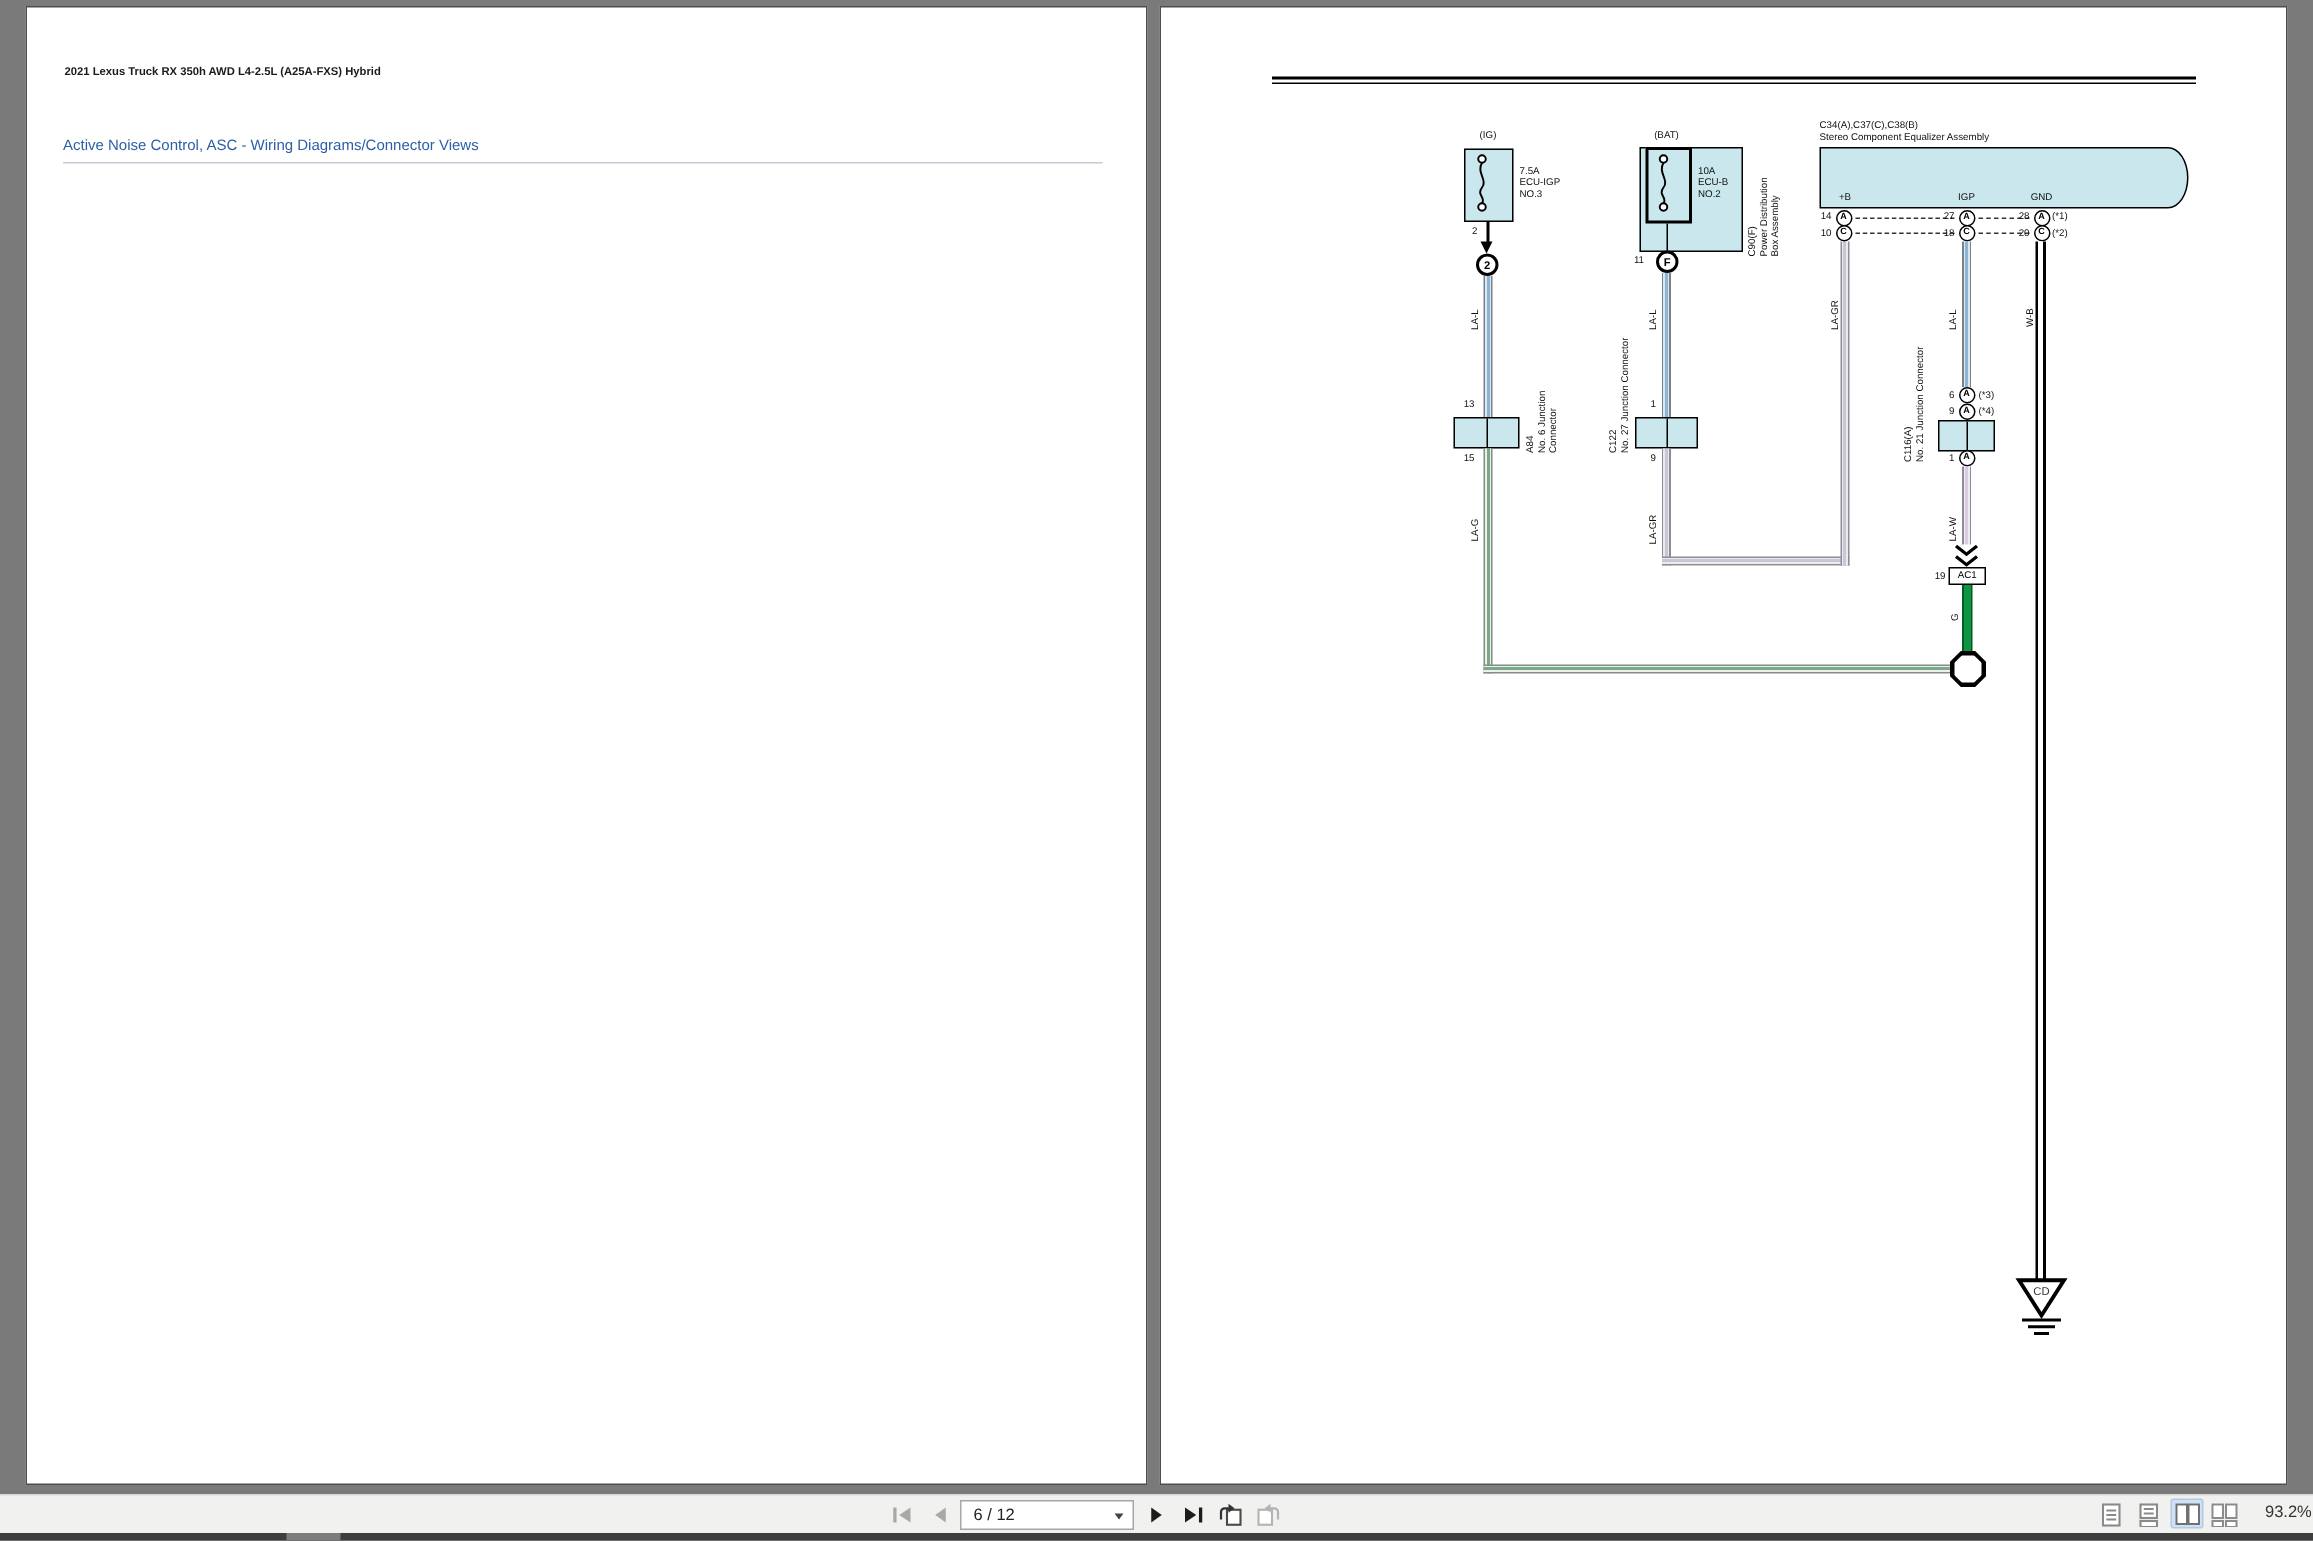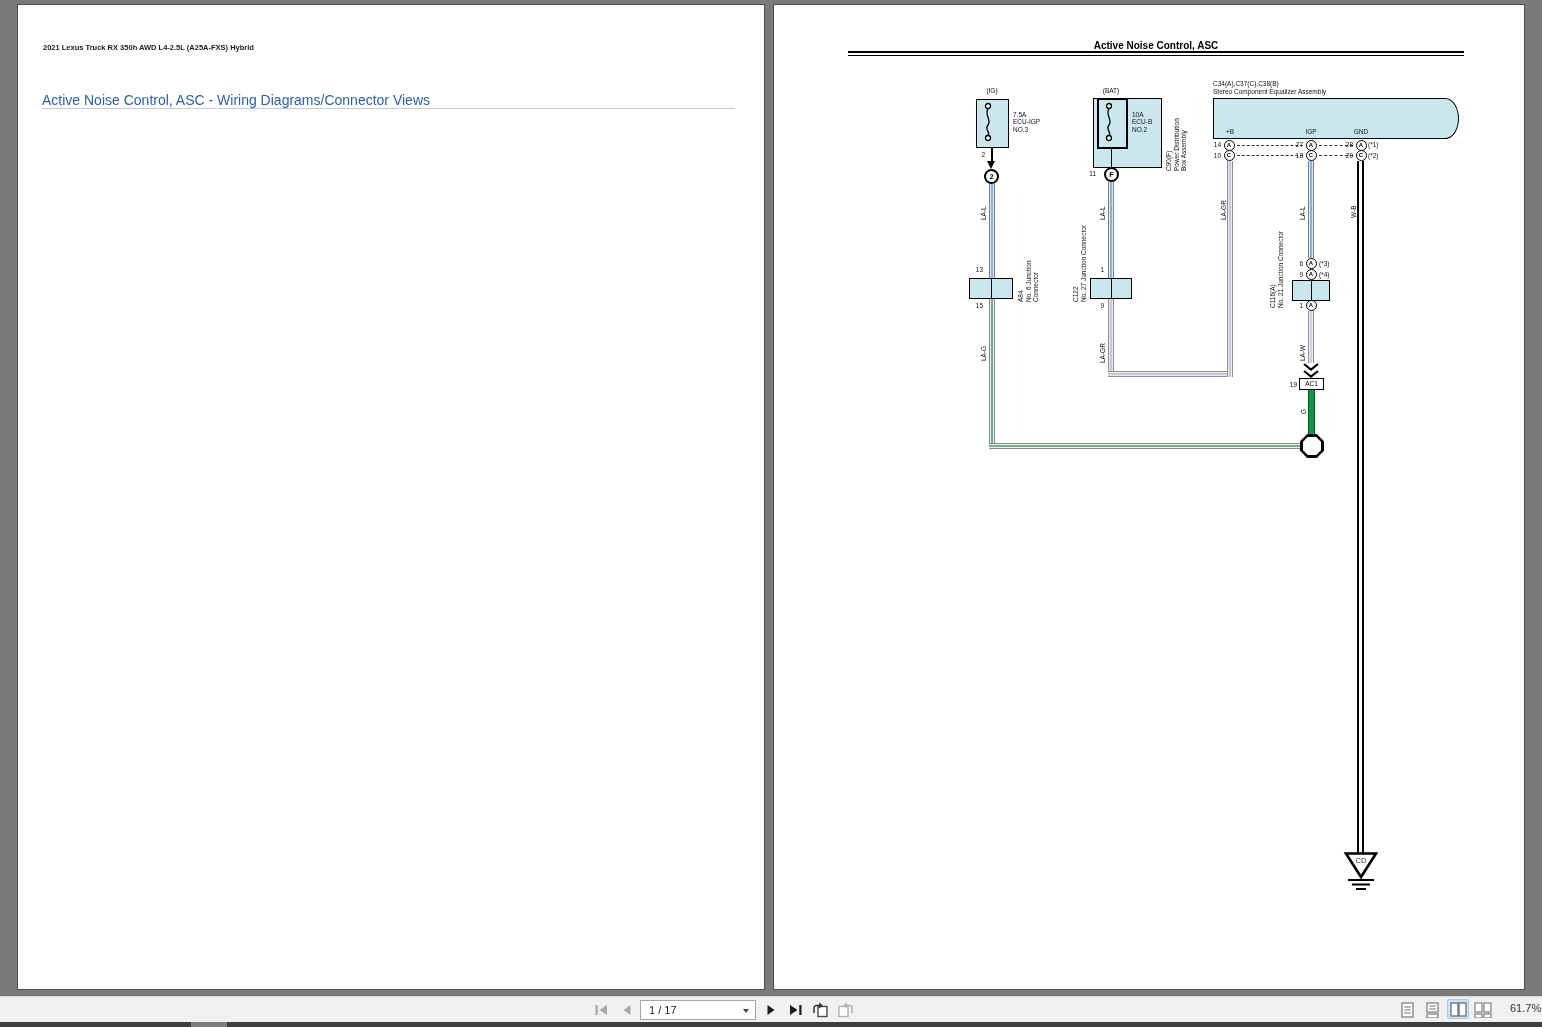--- a/index.html
+++ b/index.html
@@ -36,27 +36,26 @@
   .hl{position:absolute;top:2px;width:22px;height:20px;background:#cfe1f3;border:1px solid #aecbe8;border-radius:2px;box-sizing:border-box;display:flex;align-items:center;justify-content:center;}
   .zoomtxt{position:absolute;left:1510px;top:1002px;font-size:11px;color:#333;white-space:nowrap;}
 </style>
 </head>
 <body>
 
 <div class="viewport">
 
   <div class="page" style="left:17px;width:748px;">
     <div class="abs" style="left:25px;top:38px;font-size:7.5px;font-weight:bold;color:#1a1a1a;">2021 Lexus Truck RX 350h AWD L4-2.5L (A25A-FXS) Hybrid</div>
-    <div class="abs" style="left:24px;top:87px;font-size:14px;color:#2d5fa8;">Active Noise Control, ASC - Wiring Diagrams/Connector Views</div>
+    <div class="abs" style="left:24px;top:87px;font-size:10px;color:#2d5fa8;">Active Noise Control, ASC - Wiring Diagrams/Connector Views</div>
     <div class="abs" style="left:24px;top:103px;width:693px;height:1px;background:#c3ccd4;"></div>
   </div>
 
   <div class="page" style="left:773px;width:752px;">
 
-    <div class="abs tc" style="left:74px;top:35px;width:616px;font-size:10px;font-weight:bold;color:#000;">Active Noise Control, ASC</div>
     <div class="abs" style="left:74px;top:46px;width:616px;height:2.2px;background:#000;"></div>
     <div class="abs" style="left:74px;top:50px;width:616px;height:1px;background:#000;"></div>
 
     <div class="t tc" style="left:195px;top:82px;width:46px;">(IG)</div>
     <div class="bluebox" style="left:202px;top:94px;width:33px;height:49px;">
       <svg width="14" height="44" viewBox="0 0 14 44" style="position:absolute;left:4px;top:1px;">
         <circle cx="7" cy="5" r="2.5" fill="#fff" stroke="#000" stroke-width="1.3"></circle>
         <circle cx="7" cy="37" r="2.5" fill="#fff" stroke="#000" stroke-width="1.3"></circle>
         <path d="M7 7.5 C 3 14, 11 19, 7 24 C 3 29, 10 31, 7 34.5" fill="none" stroke="#000" stroke-width="1.3"></path>
       </svg>
@@ -191,21 +190,21 @@
         <rect x="1.5" y="1" width="2.2" height="10" fill="#a8a8a8"></rect>
         <polygon points="13,1 5.5,6 13,11" fill="#a8a8a8"></polygon>
       </svg>
     </div>
     <div class="tbtn" style="left:616px;">
       <svg width="12" height="12" viewBox="0 0 12 12">
         <polygon points="9.5,1 2.5,6 9.5,11" fill="#a8a8a8"></polygon>
       </svg>
     </div>
     <div class="pbox">
-      <span>1 / 17</span>
+      <span>6 / 12</span>
       <span class="caret"></span>
     </div>
     <div class="tbtn" style="left:760px;">
       <svg width="12" height="12" viewBox="0 0 12 12">
         <polygon points="2.5,1 9.5,6 2.5,11" fill="#1c1c1c"></polygon>
       </svg>
     </div>
     <div class="tbtn" style="left:784px;">
       <svg width="15" height="12" viewBox="0 0 15 12">
         <polygon points="2,1 9.5,6 2,11" fill="#1c1c1c"></polygon>
@@ -251,19 +250,19 @@
     </div>
     <div class="tbtn" style="left:1472px;">
       <svg width="18" height="16" viewBox="0 0 18 16">
         <rect x="1" y="1" width="7" height="9" fill="#fff" stroke="#8a8a8a" stroke-width="1.3"></rect>
         <rect x="10" y="1" width="7" height="9" fill="#fff" stroke="#8a8a8a" stroke-width="1.3"></rect>
         <rect x="1" y="12" width="7" height="4" fill="#fff" stroke="#8a8a8a" stroke-width="1.3"></rect>
         <rect x="10" y="12" width="7" height="4" fill="#fff" stroke="#8a8a8a" stroke-width="1.3"></rect>
       </svg>
     </div>
   </div>
-  <div class="zoomtxt">61.7%</div>
+  <div class="zoomtxt">93.2%</div>
 
   <div class="bstrip">
     <div class="bthumb"></div>
   </div>
 
 </div>
 
 </body></html>

